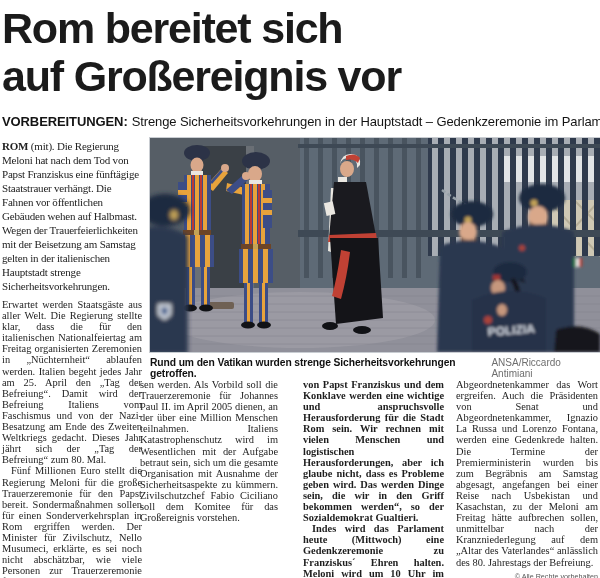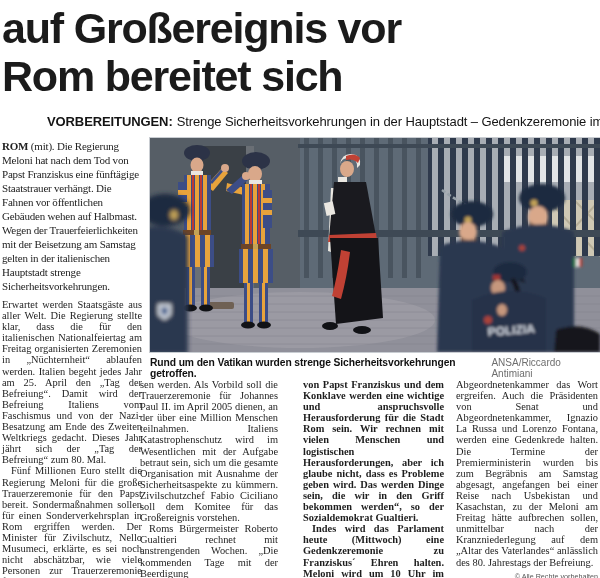--- a/index.html
+++ b/index.html
@@ -7,21 +7,21 @@
         font-family:"Liberation Sans",sans-serif;color:#1a1a1a;}
 
   
   .headline{position:absolute;left:2px;top:4px;font-weight:700;font-size:43px;
             line-height:48px;letter-spacing:-1.2px;color:#1b1b1b;
             font-family:"Liberation Sans",sans-serif;}
 
   
   .kicker{position:absolute;left:2px;top:114px;width:597px;font-size:13px;
           white-space:nowrap;color:#141414;letter-spacing:-0.1px;}
-  .kicker .klabel{font-weight:700;margin-left:45px;}
+  .kicker .klabel{font-weight:700;}
   .kicker .ktext{margin-left:4px;font-weight:400;}
 
   
   .col{position:absolute;font-family:"Liberation Serif",serif;font-size:10.4px;
        line-height:11.1px;text-align:justify;color:#1e1e1e;}
   .col p{margin:0;}
   .col p.ind{text-indent:9px;}
   #col1{left:2px;top:139px;width:140px;}
   #col2{left:140px;top:379px;width:138px;}
   #col3{left:303px;top:379px;width:141px;font-weight:bold;}
@@ -52,22 +52,22 @@
   .f-cblack{fill:#1a1a1f}.f-cblack2{fill:#141418}.f-cred{fill:#c04134}
   .f-navy{fill:#2b3750}.f-cap{fill:#1f2940}.f-gold{fill:#c2a257}
   .f-wht{fill:#eae7e1}.f-shoe{fill:#111216}
 </style>
 </head>
 <body>
 
 <div class="page">
 
   <div class="headline">
+    <div>Rom bereitet sich</div>
     <div>auf Großereignis vor</div>
-    <div>Rom bereitet sich</div>
   </div>
 
   <div class="kicker">
     <span class="klabel">VORBEREITUNGEN:</span><span class="ktext">Strenge Sicherheitsvorkehrungen in der Hauptstadt – Gedenkzeremonie im Parlament</span>
   </div>
 
   <div class="col" id="col1">
     <p class="lead"><span class="loc">ROM</span><span> (mit). Die Regierung Meloni hat nach dem Tod von Papst Franziskus eine fünftägige Staatstrauer verhängt. Die Fahnen vor öffentlichen Gebäuden wehen auf Halbmast. Wegen der Trauerfeierlichkeiten mit der Beisetzung am Samstag gelten in der italienischen Hauptstadt strenge Sicherheitsvorkehrungen.</span></p>
     <p>Erwartet werden Staatsgäste aus aller Welt. Die Regierung stellte klar, dass die für den italienischen Nationalfeiertag am Freitag organisierten Zeremonien in „Nüchternheit“ ablaufen werden. Italien begeht jedes Jahr am 25. April den „Tag der Befreiung“. Damit wird der Befreiung Italiens vom Faschismus und von der Nazi-Besatzung am Ende des Zweiten Weltkriegs gedacht. Dieses Jahr jährt sich der „Tag der Befreiung“ zum 80. Mal.</p>
     <p class="ind">Fünf Millionen Euro stellt die Regierung Meloni für die große Trauerzeremonie für den Papst bereit. Sondermaßnahmen sollen für einen Sonderverkehrsplan in Rom ergriffen werden. Der Minister für Zivilschutz, Nello Musumeci, erklärte, es sei noch nicht abschätzbar, wie viele Personen zur Trauerzeremonie für den Papst nach Rom rei-</p>
@@ -230,21 +230,20 @@
     </svg>
   </div>
 
   <div class="caption-row">
     <span class="caption">Rund um den Vatikan wurden strenge Sicherheitsvorkehrungen getroffen.</span>
     <span class="credit">ANSA/Riccardo Antimiani</span>
   </div>
 
   <div class="col" id="col2">
     <p>sen werden. Als Vorbild soll die Trauerzeremonie für Johannes Paul II. im April 2005 dienen, an der über eine Million Menschen teilnahmen. Italiens Katastrophenschutz wird im Wesentlichen mit der Aufgabe betraut sein, sich um die gesamte Organisation mit Ausnahme der Sicherheitsaspekte zu kümmern. Zivilschutzchef Fabio Ciciliano soll dem Komitee für das Großereignis vorstehen.</p>
-    <p class="ind">Roms Bürgermeister Roberto Gualtieri rechnet mit anstrengenden Wochen. „Die kommenden Tage mit der Beerdigung</p>
   </div>
 
   <div class="col" id="col3">
     <p>von Papst Franziskus und dem Konklave werden eine wichtige und anspruchsvolle Herausforderung für die Stadt Rom sein. Wir rechnen mit vielen Menschen und logistischen Herausforderungen, aber ich glaube nicht, dass es Probleme geben wird. Das werden Dinge sein, die wir in den Griff bekommen werden“, so der Sozialdemokrat Gualtieri.</p>
     <p class="ind">Indes wird das Parlament heute (Mittwoch) eine Gedenkzeremonie zu Franziskus´ Ehren halten. Meloni wird um 10 Uhr im Senat und um 13 Uhr in der</p>
   </div>
 
   <div class="col" id="col4">
     <p>Abgeordnetenkammer das Wort ergreifen. Auch die Präsidenten von Senat und Abgeordnetenkammer, Ignazio La Russa und Lorenzo Fontana, werden eine Gedenkrede halten. Die Termine der Premierministerin wurden bis zum Begräbnis am Samstag abgesagt, angefangen bei einer Reise nach Usbekistan und Kasachstan, zu der Meloni am Freitag hätte aufbrechen sollen, unmittelbar nach der Kranzniederlegung auf dem „Altar des Vaterlandes“ anlässlich des 80. Jahrestags der Befreiung.</p>
     <div class="copyright">© Alle Rechte vorbehalten</div>

